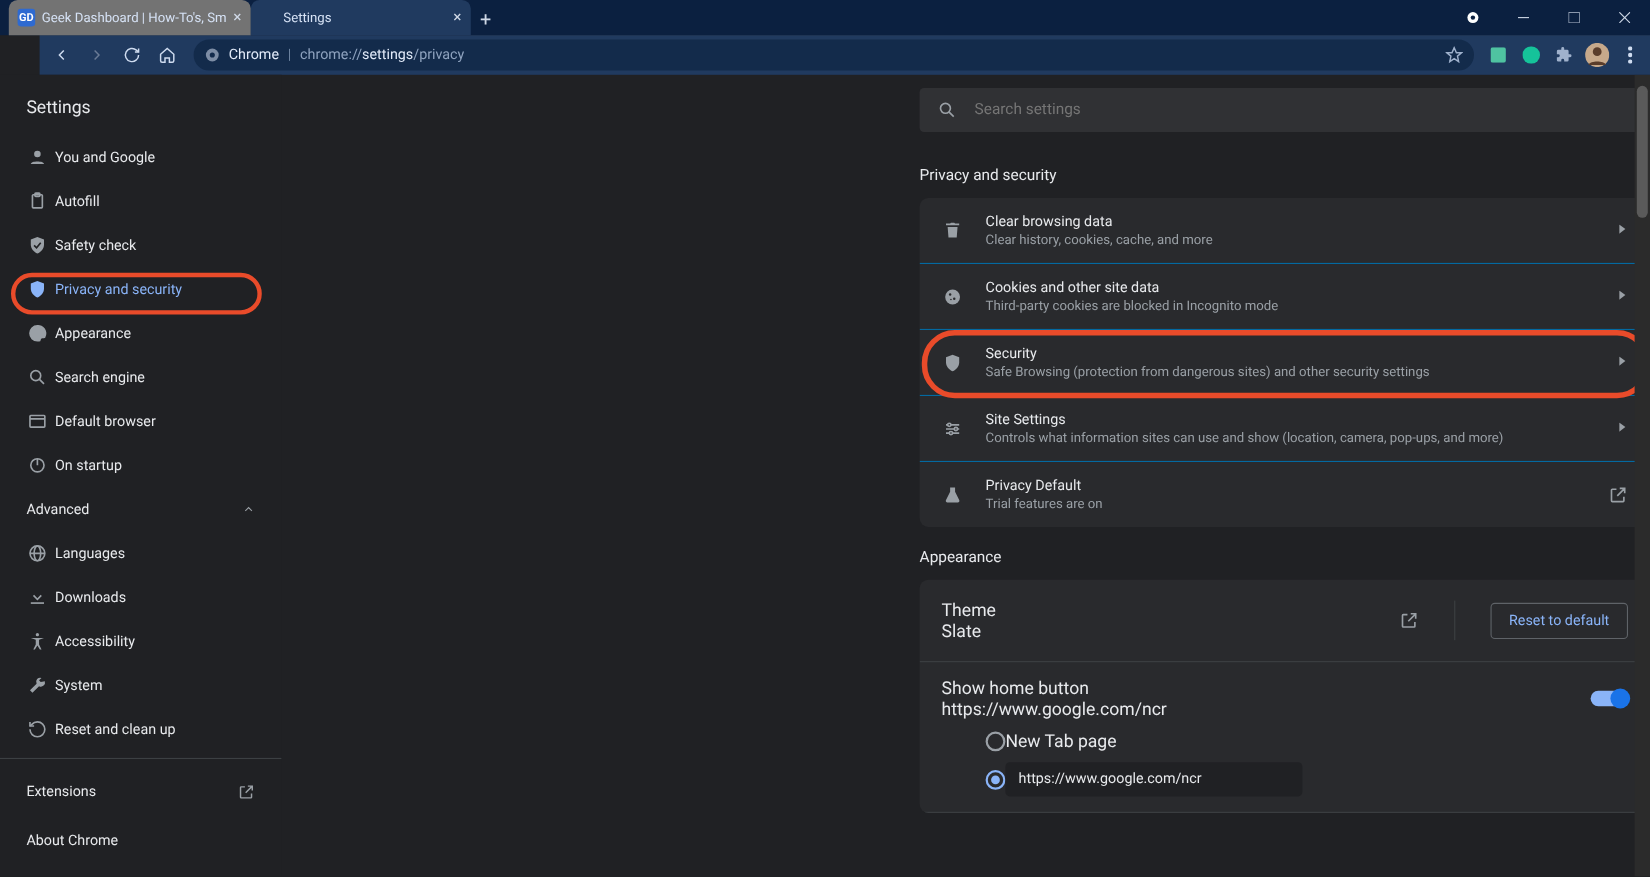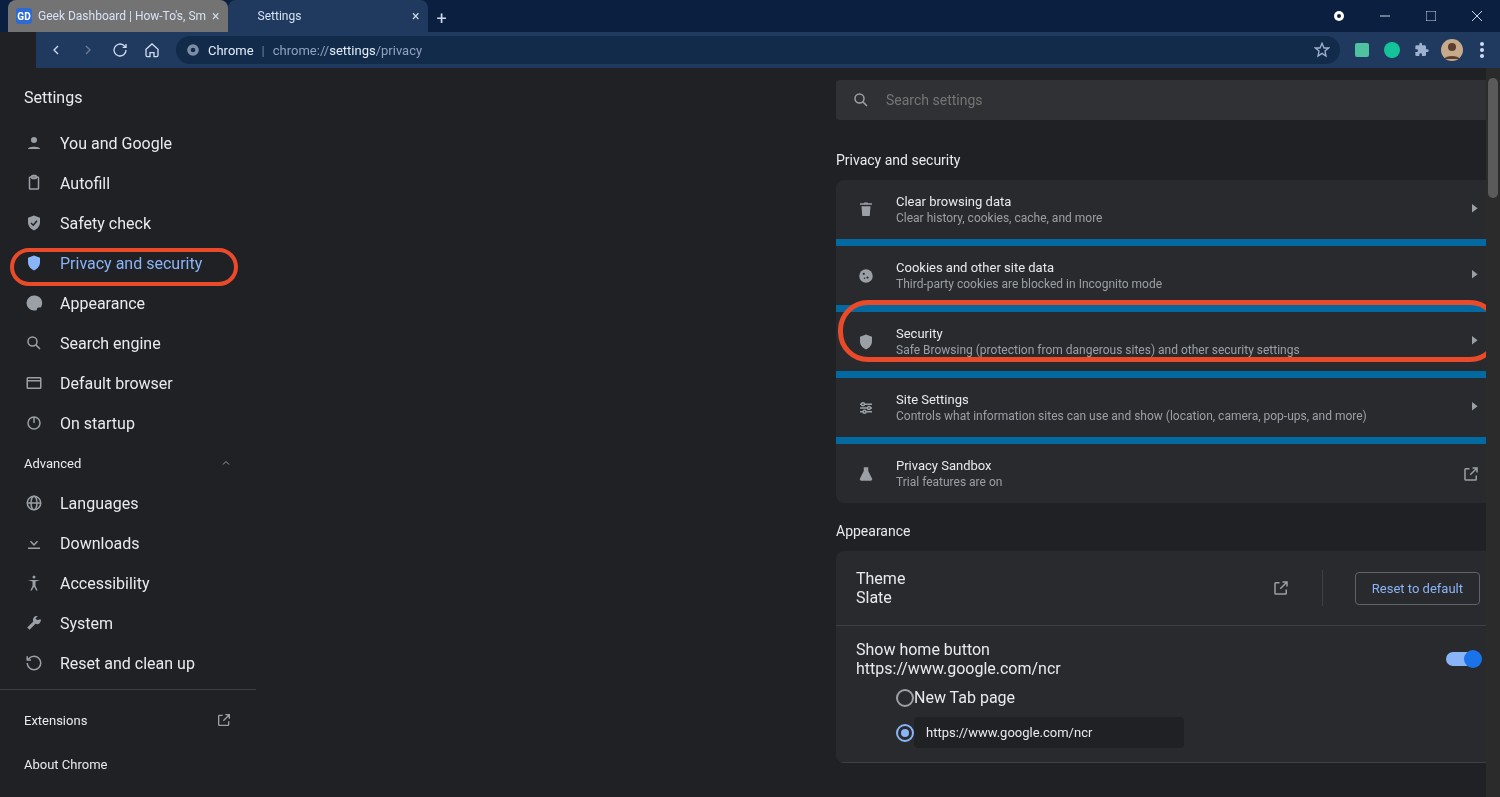--- a/index.html
+++ b/index.html
@@ -28,38 +28,38 @@
 .omnibox .url-strong { color: #e3ecfa; }
 .omnibox .url-dim { color: #8fa3bf; }
 .right-icons { display: flex; align-items: center; gap: 6px; }
 .ri { width: 24px; height: 24px; display: flex; align-items: center; justify-content: center; cursor: pointer; font-size: 16px; }
 
 
 .page { display: flex; height: calc(797px - 68px); }
 .sidebar-col { width: 256px; background: #202124; display: flex; flex-direction: column; }
 .app-title { padding: 20px 24px 8px; font-size: 16px; color: #e8eaed; }
 .side-list { display: flex; flex-direction: column; padding: 8px 0; overflow-y: auto; }
-.side-item { display: flex; align-items: center; height: 40px; padding: 0 24px; gap: 16px; font-size: 16px; color: #e8eaed; cursor: pointer; border-radius: 0 20px 20px 0; }
+.side-item { display: flex; align-items: center; height: 40px; padding: 0 24px; gap: 6px; font-size: 13px; color: #e8eaed; cursor: pointer; border-radius: 0 20px 20px 0; }
 .side-item .sicon { width: 20px; display: flex; justify-content: center; color: #9aa0a6; }
 .side-item.active { color: #8ab4f8; }
 .side-item.active .sicon { color: #8ab4f8; }
 .side-group { display: flex; align-items: center; justify-content: space-between; height: 40px; padding: 0 24px; font-size: 13px; color: #e8eaed; cursor: pointer; }
 .side-divider { height: 1px; background: #3c4043; margin: 6px 0; }
 .extensions-link { display: flex; align-items: center; justify-content: space-between; padding: 0 24px; height: 48px; font-size: 13px; color: #e8eaed; cursor: pointer; }
 .about-link { padding: 0 24px; height: 40px; display: flex; align-items: center; font-size: 13px; color: #e8eaed; cursor: pointer; }
 
 .content-col { flex: 1; display: flex; flex-direction: column; align-items: flex-end; overflow-y: auto; position: relative; }
 .searchbar-wrap { width: 664px; padding: 12px 0; }
 .searchbar { height: 40px; background: #303134; border-radius: 4px; display: flex; align-items: center; padding: 0 16px; gap: 16px; }
 .searchbar input { flex: 1; background: transparent; border: none; outline: none; color: #e8eaed; font-size: 14px; }
 
 .section { width: 664px; }
 .section-title { font-size: 14px; color: #e8eaed; padding: 20px 0 12px; }
 .card { background: #292a2d; border-radius: 8px; overflow: hidden; }
-.row { display: flex; align-items: center; padding: 14px 20px; gap: 20px; border-bottom: 7px solid #0369a1; cursor: pointer; }
+.row { display: flex; align-items: center; padding: 14px 20px; gap: 20px; border-bottom: 1px solid #0369a1; cursor: pointer; }
 .row:last-child { border-bottom: none; }
 .row .ricon { width: 20px; color: #9aa0a6; display: flex; justify-content: center; }
 .row .rtext { flex: 1; }
 .row .rtitle { font-size: 13px; color: #e8eaed; }
 .row .rsub { font-size: 12px; color: #9aa0a6; margin-top: 2px; }
 .row .rend { color: #9aa0a6; display: flex; align-items: center; cursor: pointer; }
 
 .theme-row { display: flex; align-items: center; padding: 18px 20px; gap: 16px; border-bottom: 1px solid #3c4043; }
 .theme-row .rtext { flex: 1; }
 .btn-outline { border: 1px solid #5f6368; background: transparent; color: #8ab4f8; padding: 8px 16px; border-radius: 4px; font-size: 13px; cursor: pointer; }
@@ -435,21 +435,21 @@
               </svg>
             </span>
         </div>
         <div class="row">
           <span class="ricon">
               <svg width="18" height="18" viewBox="0 0 24 24" fill="currentColor">
                 <path d="M9 3h6v5l5 10a2 2 0 01-2 3H6a2 2 0 01-2-3l5-10z"></path>
               </svg>
             </span>
           <div class="rtext">
-            <div class="rtitle">Privacy Sandbox</div>
+            <div class="rtitle">Privacy Default</div>
             <div class="rsub">Trial features are on</div>
           </div>
           <span class="rend">
               <svg width="18" height="18" viewBox="0 0 24 24" fill="none" stroke="currentColor" stroke-width="2">
                 <path d="M14 4h6v6M20 4l-9 9M19 14v5a1 1 0 01-1 1H5a1 1 0 01-1-1V6a1 1 0 011-1h5"></path>
               </svg>
             </span>
         </div>
       </div>
 

